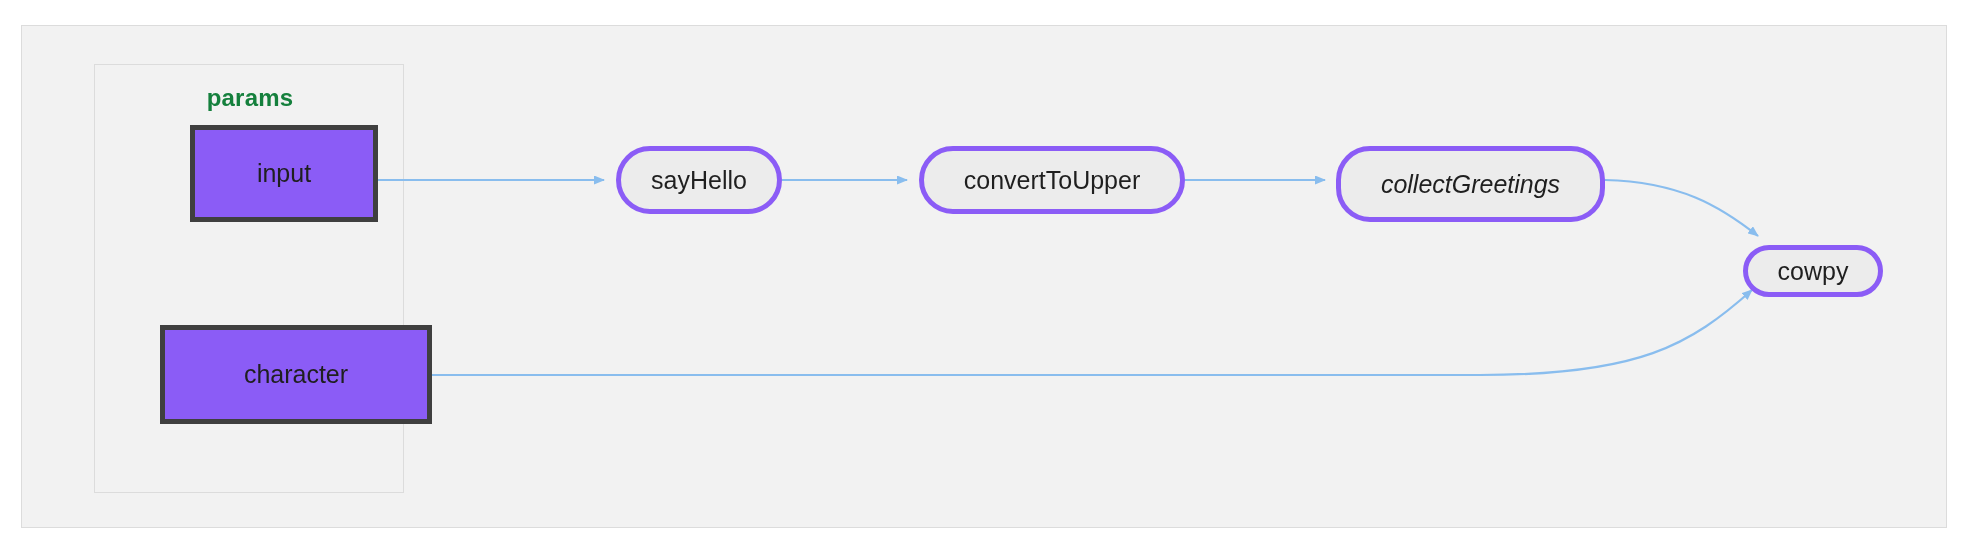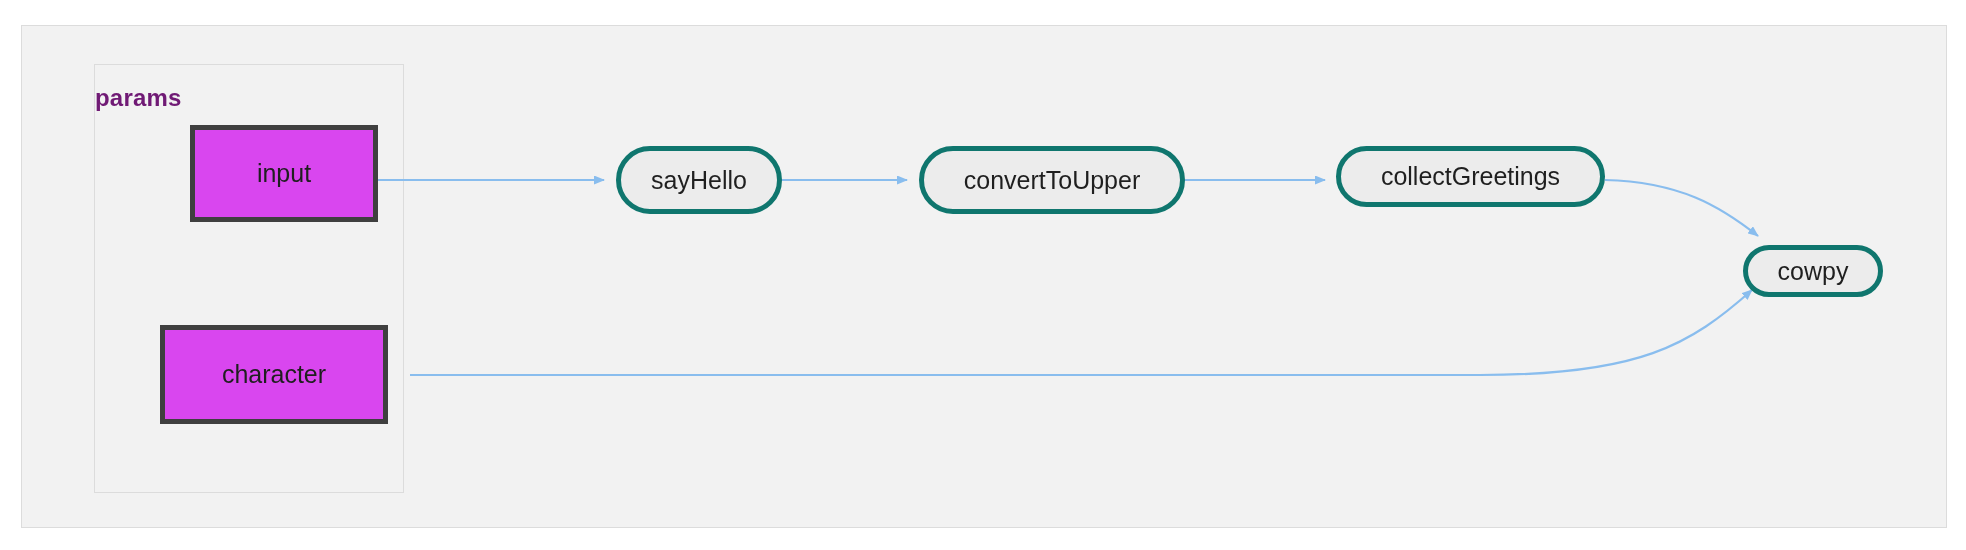--- a/index.html
+++ b/index.html
@@ -35,53 +35,54 @@
     height: 429px;
     background: #f2f2f2;
     border: 1px solid #dcdcdc;
     box-sizing: border-box;
   }
   #cluster-params-label {
     position: absolute;
     left: 0;
     top: 19px;
     width: 310px;
+    text-align: center;
     font-size: 24px;
     font-weight: bold;
-    color: #701a75;
+    color: #15803d;
     letter-spacing: 0.2px;
     white-space: nowrap;
   }
   
   #edge-layer {
     position: absolute;
     left: 0;
     top: 0;
     width: 1966px;
     height: 550px;
     pointer-events: none;
   }
   
   .rect-node {
     position: absolute;
-    background: #d946ef;
+    background: #8b5cf6;
     border: 5px solid #3f3f3f;
     box-sizing: border-box;
     display: flex;
     align-items: center;
     justify-content: center;
     color: #1f1f1f;
     font-size: 25px;
     white-space: nowrap;
   }
   
   .stadium-node {
     position: absolute;
     background: #ececec;
-    border: 5px solid #0f766e;
+    border: 5px solid #8b5cf6;
     box-sizing: border-box;
     display: flex;
     align-items: center;
     justify-content: center;
     color: #1f1f1f;
     font-size: 25px;
     white-space: nowrap;
   }
 </style>
 </head>
@@ -112,33 +113,33 @@
 
     <path d="M 1605,180 C 1680,182 1720,206 1758,236" fill="none" stroke="#89bdee" stroke-width="2.2" marker-end="url(#arrowhead)"></path>
 
     <path d="M 410,375 L 1480,375 C 1640,375 1690,345 1752,290" fill="none" stroke="#89bdee" stroke-width="2.2" marker-end="url(#arrowhead)"></path>
   </svg>
 
   <div class="rect-node" style="left:190px; top:125px; width:188px; height:97px;">
     <span>input</span>
   </div>
 
-  <div class="rect-node" style="left:160px; top:325px; width:228px; height:99px;">
+  <div class="rect-node" style="left:160px; top:325px; width:272px; height:99px;">
     <span>character</span>
   </div>
 
   <div class="stadium-node" style="left:616px; top:146px; width:166px; height:68px; border-radius:34px;">
     <span>sayHello</span>
   </div>
 
   <div class="stadium-node" style="left:919px; top:146px; width:266px; height:68px; border-radius:34px;align-items:center;">
     <span>convertToUpper</span>
   </div>
 
-  <div class="stadium-node" style="left:1336px; top:146px; width:269px; height:61px; border-radius:34px;">
+  <div class="stadium-node" style="left:1336px; top:146px; width:269px; height:76px; border-radius:34px;font-style:italic;">
     <span>collectGreetings</span>
   </div>
 
   <div class="stadium-node" style="left:1743px; top:245px; width:140px; height:52px; border-radius:34px;">
     <span>cowpy</span>
   </div>
 
 </div>
 
 </body></html>

